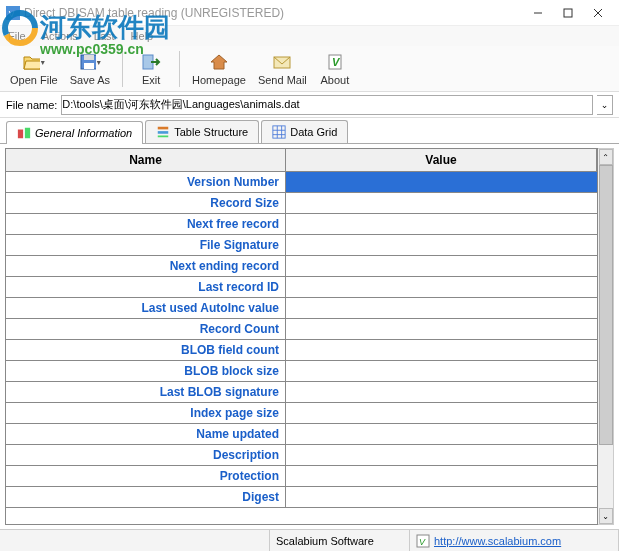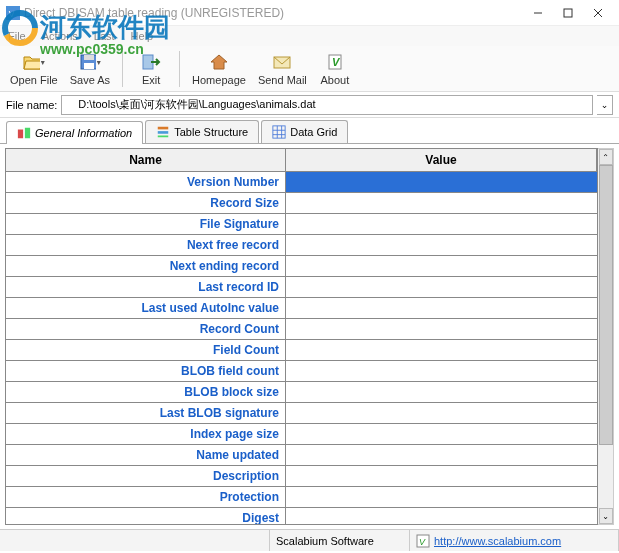--- a/index.html
+++ b/index.html
@@ -11,21 +11,21 @@
 .menubar { height: 20px; display: flex; align-items: center; padding: 0 4px; gap: 8px; color: #888; background: #f8f8f8; }
 .menu-item { padding: 2px 4px; }
 .toolbar { height: 46px; background: #fafafa; display: flex; align-items: center; padding: 0 4px; border-bottom: 1px solid #ddd; }
 .tool-btn { display: flex; flex-direction: column; align-items: center; padding: 2px 6px; min-width: 44px; cursor: pointer; }
 .tool-icon { width: 22px; height: 22px; display: flex; align-items: center; justify-content: center; }
 .tool-label { font-size: 11px; color: #333; margin-top: 1px; white-space: nowrap; }
 .tool-sep { width: 1px; height: 36px; background: #ccc; margin: 0 6px; }
 .tool-drop { font-size: 8px; color: #555; margin-left: 1px; }
 .fileline { height: 26px; display: flex; align-items: center; padding: 2px 6px; gap: 4px; background: #fff; border-bottom: 1px solid #ddd; }
 .fileline-label { font-size: 11px; white-space: nowrap; }
-.fileline-input { flex: 1; height: 20px; border: 1px solid #aaa; padding: 0 16px; font-size: 11px; }
+.fileline-input { flex: 1; height: 20px; border: 1px solid #aaa; padding: 0 0; font-size: 11px; }
 .fileline-drop { width: 16px; height: 20px; border: 1px solid #aaa; border-left: none; display: flex; align-items: center; justify-content: center; font-size: 9px; }
 .tabbar { height: 26px; display: flex; align-items: flex-end; padding: 2px 6px 0 6px; background: #fff; border-bottom: 1px solid #aaa; gap: 2px; }
 .tab { display: flex; align-items: center; gap: 4px; padding: 4px 10px; border: 1px solid #aaa; border-bottom: none; background: #f4f4f4; font-size: 11px; border-radius: 3px 3px 0 0; position: relative; }
 .tab.active { background: #fff; top: 1px; font-style: italic; }
 .tab-icon { width: 14px; height: 14px; }
 .content { position: relative; height: 385px; padding: 4px 5px; display: flex; }
 .grid { flex: 1; border: 1px solid #888; background: #fff; display: flex; flex-direction: column; overflow: hidden; }
 .grid-head { display: flex; background: #f0f0f0; border-bottom: 1px solid #888; }
 .grid-head-cell { border-right: 1px solid #888; padding: 4px; font-weight: bold; font-size: 12px; text-align: center; }
 .grid-body { flex: 1; overflow-y: hidden; }
@@ -191,45 +191,41 @@
     <div class="grid-body" id="grid-body">
         <div class="grid-row sel">
           <div class="gcell-name">Version Number</div>
           <div class="gcell-val"></div>
         </div>
         <div class="grid-row">
           <div class="gcell-name">Record Size</div>
           <div class="gcell-val"></div>
         </div>
         <div class="grid-row">
+          <div class="gcell-name">Next free record</div>
+          <div class="gcell-val"></div>
+        </div>
+        <div class="grid-row">
           <div class="gcell-name">File Signature</div>
           <div class="gcell-val"></div>
         </div>
         <div class="grid-row">
-          <div class="gcell-name">Next free record</div>
-          <div class="gcell-val"></div>
-        </div>
-        <div class="grid-row">
           <div class="gcell-name">Next ending record</div>
           <div class="gcell-val"></div>
         </div>
         <div class="grid-row">
           <div class="gcell-name">Last record ID</div>
           <div class="gcell-val"></div>
         </div>
         <div class="grid-row">
           <div class="gcell-name">Last used AutoInc value</div>
           <div class="gcell-val"></div>
         </div>
         <div class="grid-row">
           <div class="gcell-name">Record Count</div>
-          <div class="gcell-val"></div>
-        </div>
-        <div class="grid-row">
-          <div class="gcell-name">Field Count</div>
           <div class="gcell-val"></div>
         </div>
         <div class="grid-row">
           <div class="gcell-name">BLOB field count</div>
           <div class="gcell-val"></div>
         </div>
         <div class="grid-row">
           <div class="gcell-name">BLOB block size</div>
           <div class="gcell-val"></div>
         </div>

